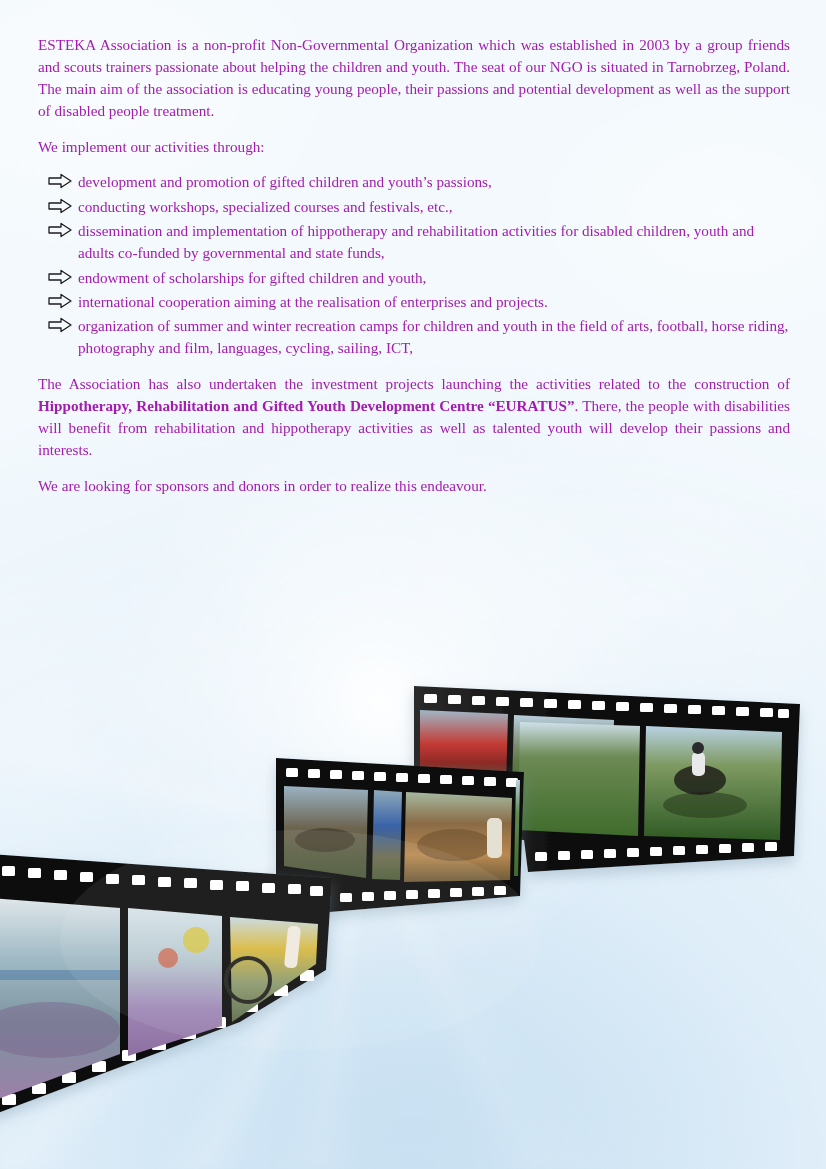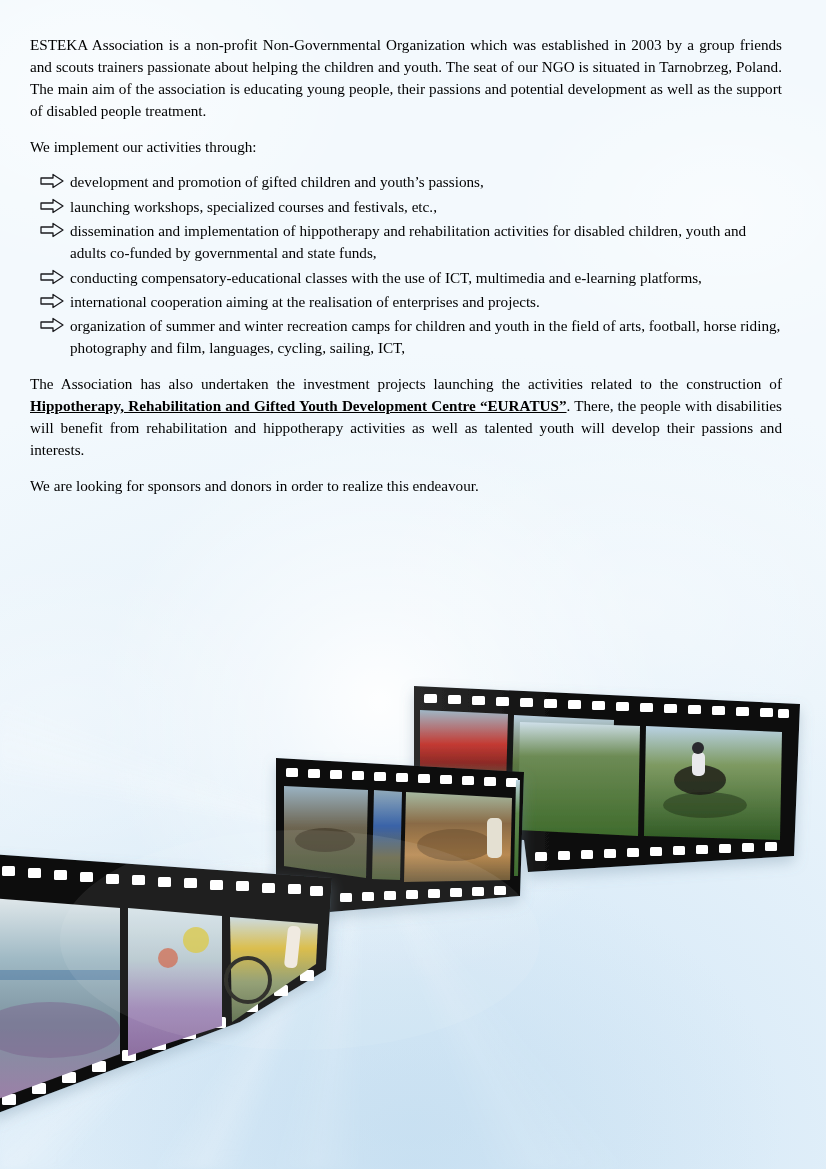--- a/index.html
+++ b/index.html
@@ -59,24 +59,24 @@
       radial-gradient(ellipse 38% 18% at 88% 18%, rgba(255,255,255,.45), rgba(255,255,255,0) 70%),
       radial-gradient(ellipse 50% 25% at 78% 52%, rgba(255,255,255,.35), rgba(255,255,255,0) 72%),
       radial-gradient(ellipse 40% 20% at 8% 62%, rgba(255,255,255,.30), rgba(255,255,255,0) 72%),
       radial-gradient(ellipse 60% 30% at 50% 96%, rgba(190,218,238,.45), rgba(255,255,255,0) 75%);
     pointer-events: none;
   }
 
   
   .content {
     position: absolute;
-    left: 30px;
+    left: 38px;
     top: 34px;
     width: 752px;
-    color: #000000;
+    color: #a21caf;
     font-size: 15.2px;
     line-height: 1.44;
   }
   .para {
     text-align: justify;
     margin: 0 0 14px 0;
   }
   .para.tight { }
 
   ul.bullets {
@@ -92,21 +92,21 @@
   }
   .arrow {
     position: absolute;
     left: 10px;
     top: 2px;
     width: 24px;
     height: 16px;
     display: block;
   }
   li .btext { display: block; }
-  .bold { font-weight: bold; text-decoration: underline; }
+  .bold { font-weight: bold; }
 
   
   .film-area {
     position: absolute;
     left: 0;
     top: 640px;
     width: 826px;
     height: 529px;
     pointer-events: none;
   }
@@ -134,37 +134,37 @@
         </svg>
       </span>
       <span class="btext">development and promotion of gifted children and youth’s passions,</span>
     </li>
     <li>
       <span class="arrow">
         <svg viewBox="0 0 24 16" width="24" height="16" aria-hidden="true">
           <path d="M1 5 H13 V1.5 L23 8 L13 14.5 V11 H1 Z" fill="none" stroke="#1b1b1f" stroke-width="1.3" stroke-linejoin="round"></path>
         </svg>
       </span>
-      <span class="btext">launching workshops, specialized courses and festivals, etc.,</span>
+      <span class="btext">conducting workshops, specialized courses and festivals, etc.,</span>
     </li>
     <li>
       <span class="arrow">
         <svg viewBox="0 0 24 16" width="24" height="16" aria-hidden="true">
           <path d="M1 5 H13 V1.5 L23 8 L13 14.5 V11 H1 Z" fill="none" stroke="#1b1b1f" stroke-width="1.3" stroke-linejoin="round"></path>
         </svg>
       </span>
       <span class="btext">dissemination and implementation of hippotherapy and rehabilitation activities for disabled children, youth and adults co-funded by governmental and state funds,</span>
     </li>
     <li>
       <span class="arrow">
         <svg viewBox="0 0 24 16" width="24" height="16" aria-hidden="true">
           <path d="M1 5 H13 V1.5 L23 8 L13 14.5 V11 H1 Z" fill="none" stroke="#1b1b1f" stroke-width="1.3" stroke-linejoin="round"></path>
         </svg>
       </span>
-      <span class="btext">conducting compensatory-educational classes with the use of ICT, multimedia and e-learning platforms,</span>
+      <span class="btext">endowment of scholarships for gifted children and youth,</span>
     </li>
     <li>
       <span class="arrow">
         <svg viewBox="0 0 24 16" width="24" height="16" aria-hidden="true">
           <path d="M1 5 H13 V1.5 L23 8 L13 14.5 V11 H1 Z" fill="none" stroke="#1b1b1f" stroke-width="1.3" stroke-linejoin="round"></path>
         </svg>
       </span>
       <span class="btext">international cooperation aiming at the realisation of enterprises and projects.</span>
     </li>
     <li>

